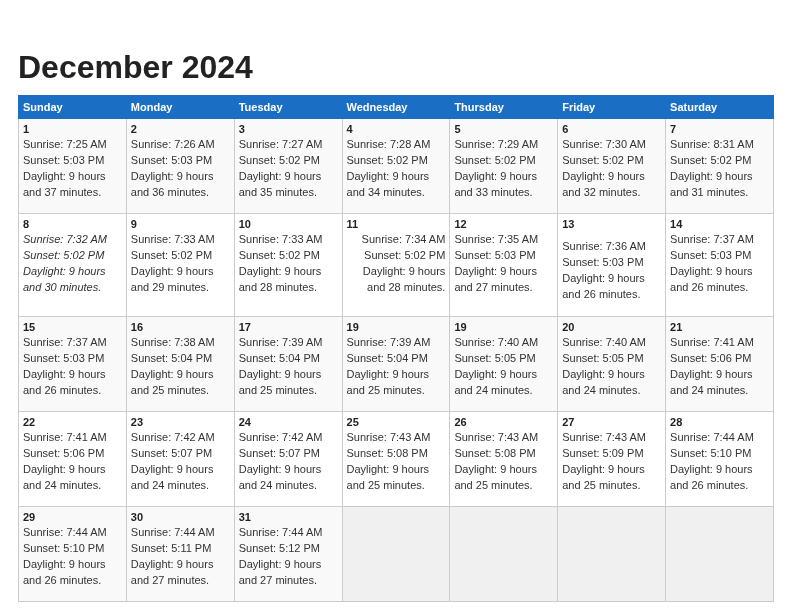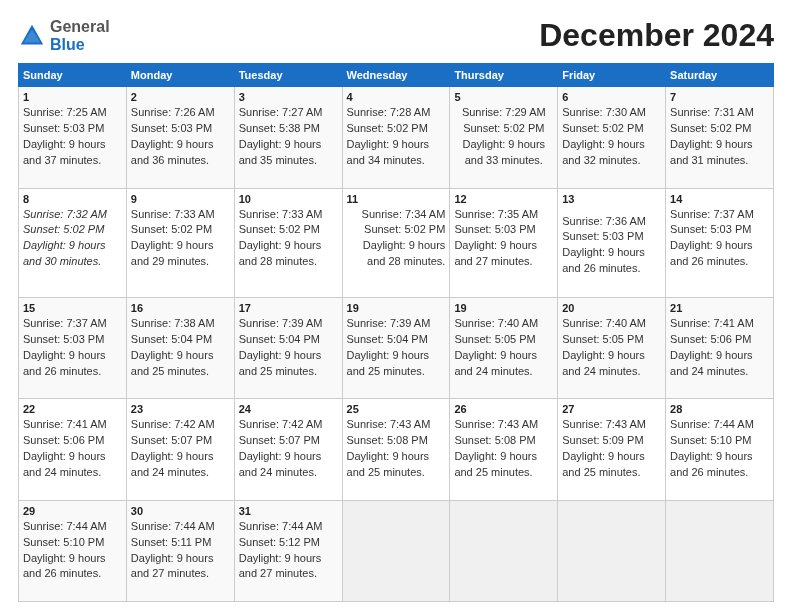--- a/index.html
+++ b/index.html
@@ -34,20 +34,21 @@
       line-height: 1.1;
     }
     .logo-general { color: #555; }
     .logo-blue { color: #1a6fc4; }
     .logo-icon {
       width: 28px;
       height: 28px;
     }
     .title-block {
       text-align: center;
+      margin-top: 32px;
     }
     .month-title {
       font-size: 32px;
       font-weight: bold;
       color: #222;
       line-height: 1.1;
     }
     .subtitle {
       font-size: 14px;
       color: #444;
@@ -101,30 +102,20 @@
     }
     .last-row td {
       height: 68px;
     }
   </style>
 </head>
 <body>
 
 <div class="page">
   <div class="header">
-    <div class="logo">
-      <svg class="logo-icon" viewBox="0 0 30 30">
-        <polygon points="15,3 27,24 3,24" fill="#1a6fc4"></polygon>
-        <polygon points="15,8 24,22 6,22" fill="#5ba3e0" opacity="0.5"></polygon>
-      </svg>
-      <div class="logo-text">
-        <span class="logo-general">General</span><br>
-        <span class="logo-blue">Blue</span>
-      </div>
-    </div>
     <div class="title-block">
       <div class="month-title">December 2024</div>
     </div>
   </div>
 
   <table class="calendar">
     <thead>
       <tr>
         <th>Sunday</th>
         <th>Monday</th>
@@ -147,48 +138,48 @@
           <td>
             <span class="day-num">2</span>
             <div class="day-info" style="white-space: pre-line;">Sunrise: 7:26 AM
 Sunset: 5:03 PM
 Daylight: 9 hours
 and 36 minutes.</div>
           </td>
           <td>
             <span class="day-num">3</span>
             <div class="day-info" style="white-space: pre-line;">Sunrise: 7:27 AM
-Sunset: 5:38 PM
+Sunset: 5:02 PM
 Daylight: 9 hours
 and 35 minutes.</div>
           </td>
           <td>
             <span class="day-num">4</span>
             <div class="day-info" style="white-space: pre-line;">Sunrise: 7:28 AM
 Sunset: 5:02 PM
 Daylight: 9 hours
 and 34 minutes.</div>
           </td>
           <td>
             <span class="day-num">5</span>
-            <div class="day-info" style="white-space: pre-line; text-align: center;">Sunrise: 7:29 AM
+            <div class="day-info" style="white-space: pre-line;">Sunrise: 7:29 AM
 Sunset: 5:02 PM
 Daylight: 9 hours
 and 33 minutes.</div>
           </td>
           <td>
             <span class="day-num">6</span>
             <div class="day-info" style="white-space: pre-line;">Sunrise: 7:30 AM
 Sunset: 5:02 PM
 Daylight: 9 hours
 and 32 minutes.</div>
           </td>
           <td>
             <span class="day-num">7</span>
-            <div class="day-info" style="white-space: pre-line;">Sunrise: 7:31 AM
+            <div class="day-info" style="white-space: pre-line;">Sunrise: 8:31 AM
 Sunset: 5:02 PM
 Daylight: 9 hours
 and 31 minutes.</div>
           </td>
         </tr>
         <tr>
           <td>
             <span class="day-num">8</span>
             <div class="day-info" style="white-space: pre-line; font-style: italic;">Sunrise: 7:32 AM
 Sunset: 5:02 PM

